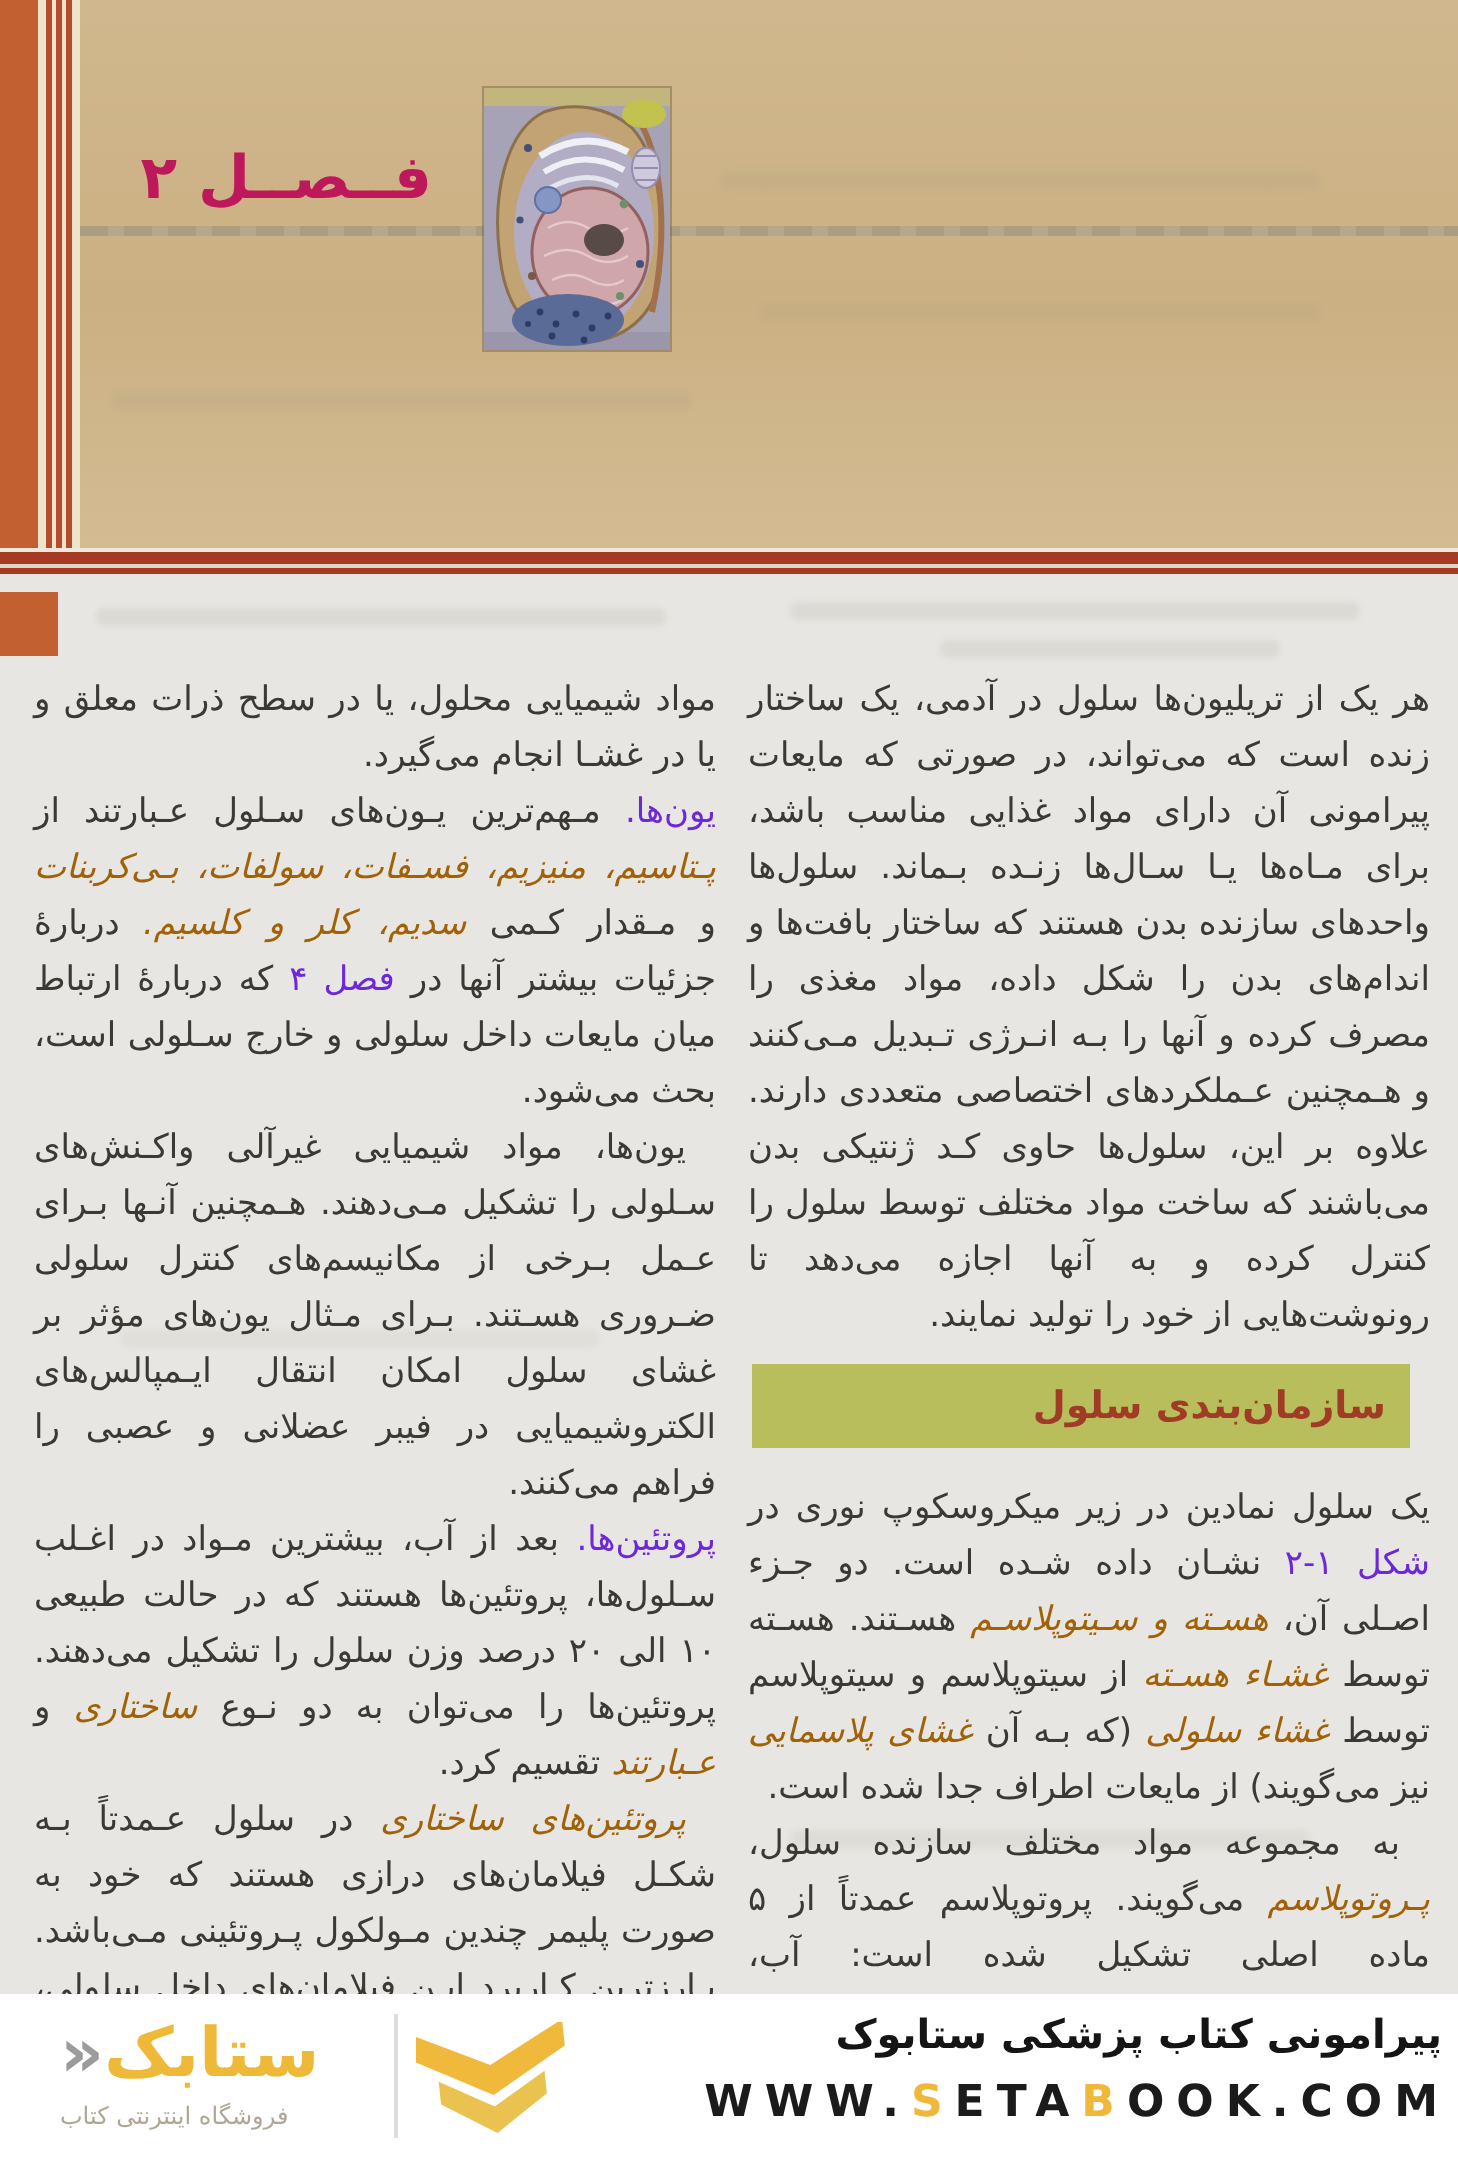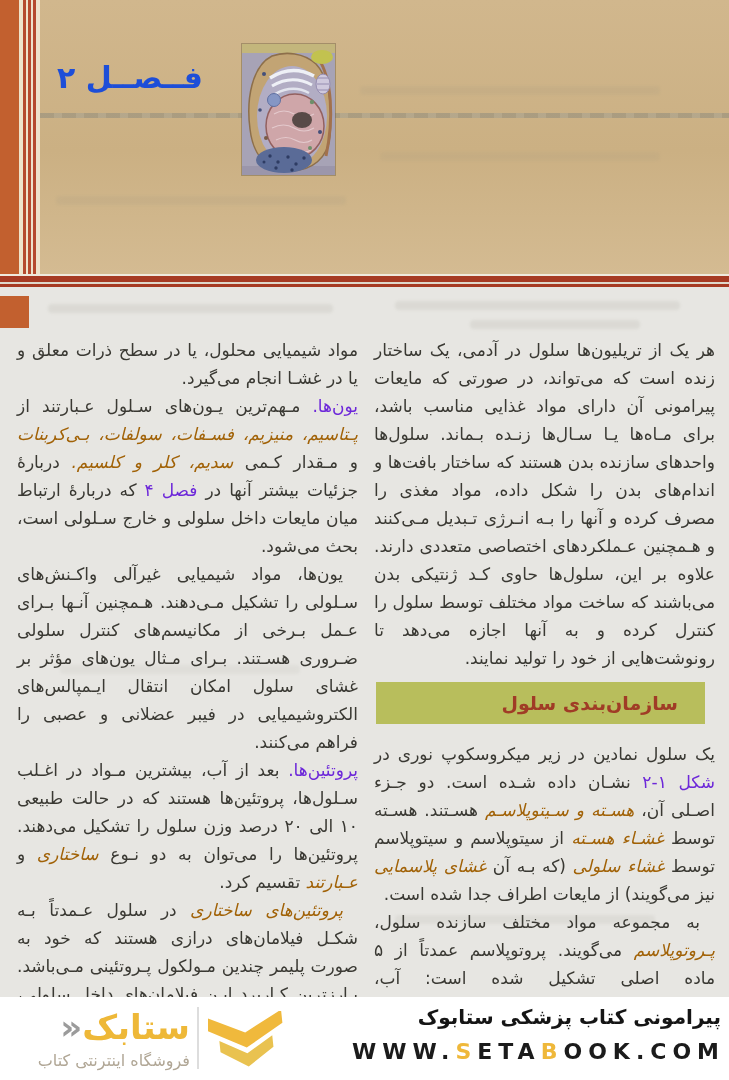--- a/index.html
+++ b/index.html
@@ -7,55 +7,55 @@
         overflow:hidden;font-family:"DejaVu Sans",sans-serif;direction:rtl;}
   
   .band{position:absolute;left:0;right:0;top:0;height:274px;
         background:linear-gradient(180deg,#d1b78d 0%,#cbb083 55%,#d4bb92 100%);}
   .edge-orange{position:absolute;left:0;top:0;width:19px;height:274px;background:#c2602f;}
   .edge-cream{position:absolute;left:19px;top:0;width:21px;height:274px;background:#eee3cb;}
   .stripe{position:absolute;top:0;width:3px;height:274px;background:#b54a2e;}
   .s1{left:23px}.s2{left:28px}.s3{left:33px}
   .rule{position:absolute;left:40px;right:0;top:113px;height:5px;opacity:.55;
         background:repeating-linear-gradient(90deg,#8f8c7d 0 14px,#a29f90 14px 22px);}
-  .chapter{position:absolute;left:44px;top:60px;width:172px;text-align:center;
-           font-size:30px;font-weight:bold;color:#1d4ed8;}
+  .chapter{position:absolute;left:44px;top:72px;width:172px;text-align:right;
+           font-size:30px;font-weight:bold;color:#be185d;}
   .figure{position:absolute;left:242px;top:44px;width:93px;height:131px;
           box-shadow:0 0 0 1px rgba(110,95,65,.45);}
   .figure svg{display:block;width:100%;height:100%;}
   .title{position:absolute;right:40px;top:218px;font-size:30px;font-weight:bold;color:#201f1b;}
   .red-band{position:absolute;left:0;right:0;top:274px;height:14px;
         background:linear-gradient(180deg,#efe9dd 0 2px,#a63a23 2px 8px,#ded8cb 8px 10px,#a63a23 10px 13px,rgba(0,0,0,0) 13px);}
   .chip{position:absolute;left:0;top:296px;width:29px;height:32px;background:#c2602f;}
   
   .content{position:absolute;left:0;right:0;top:288px;bottom:83px;overflow:hidden;z-index:2;}
   .col{position:absolute;top:48px;width:341px;font-size:17px;line-height:28px;
        text-align:justify;color:#3a3933;}
   .col-r{right:14px}.col-l{left:17px}
   .col p{margin:0;}.mt12{margin-top:12px}.mt24{margin-top:24px}
   .indent{text-indent:15px;}
   .sec-head{background:#b8be5c;color:#a03c26;font-weight:bold;font-size:19px;
-            line-height:42px;height:42px;margin:10px 10px 16px 2px;padding-right:27px;}
+            line-height:42px;height:42px;margin:10px 10px 16px 2px;padding-right:12px;}
   .kw-r{color:#6d28d9;font-weight:normal;}
   .kw-b{color:#a16207;font-style:italic;}
   
   .ghost{position:absolute;background:#8d8a7c;opacity:.13;filter:blur(1.6px);
          border-radius:4px;height:9px;z-index:1;}
   
   .footer{position:absolute;left:0;right:0;bottom:0;height:83px;background:#ffffff;z-index:3;}
   .store{position:absolute;right:8px;top:8px;font-size:20px;font-weight:bold;color:#151515;}
   .url{position:absolute;right:4px;top:42px;font-size:22px;font-weight:bold;
        letter-spacing:6px;color:#1b1b1b;direction:ltr;margin-left:12px;}
   .url .y{color:#efb83a;}
   .logo{position:absolute;left:30px;top:8px;width:260px;height:68px;}
-  .wordmark{position:absolute;left:0;top:0;width:160px;text-align:right;font-size:34px;
+  .wordmark{position:absolute;left:0;top:0;width:160px;text-align:left;font-size:34px;
             font-weight:bold;color:#eeb838;direction:rtl;line-height:44px;}
   .wordmark .gray{color:#9b9b9b;}
-  .tagline{position:absolute;left:0;top:46px;width:160px;text-align:right;
-           font-size:16px;color:#b0a695;}
+  .tagline{position:absolute;left:0;top:46px;width:160px;text-align:left;
+           font-size:12px;color:#b0a695;}
   .l-div{position:absolute;left:167px;top:2px;width:2px;height:62px;background:#dddddd;}
   .emblem{position:absolute;left:178px;top:6px;width:76px;height:58px;}
 </style>
 </head>
 <body>
 
 <div class="page">
 
   <div class="band"></div>
   <div class="edge-orange"></div>

